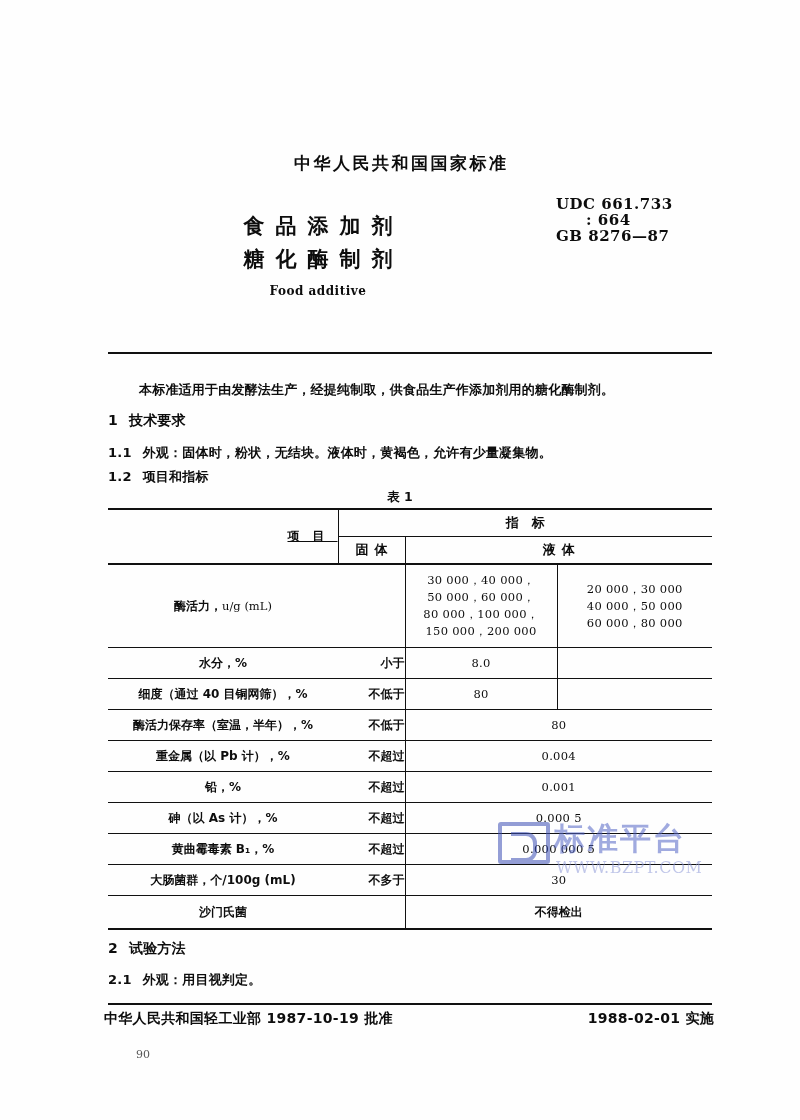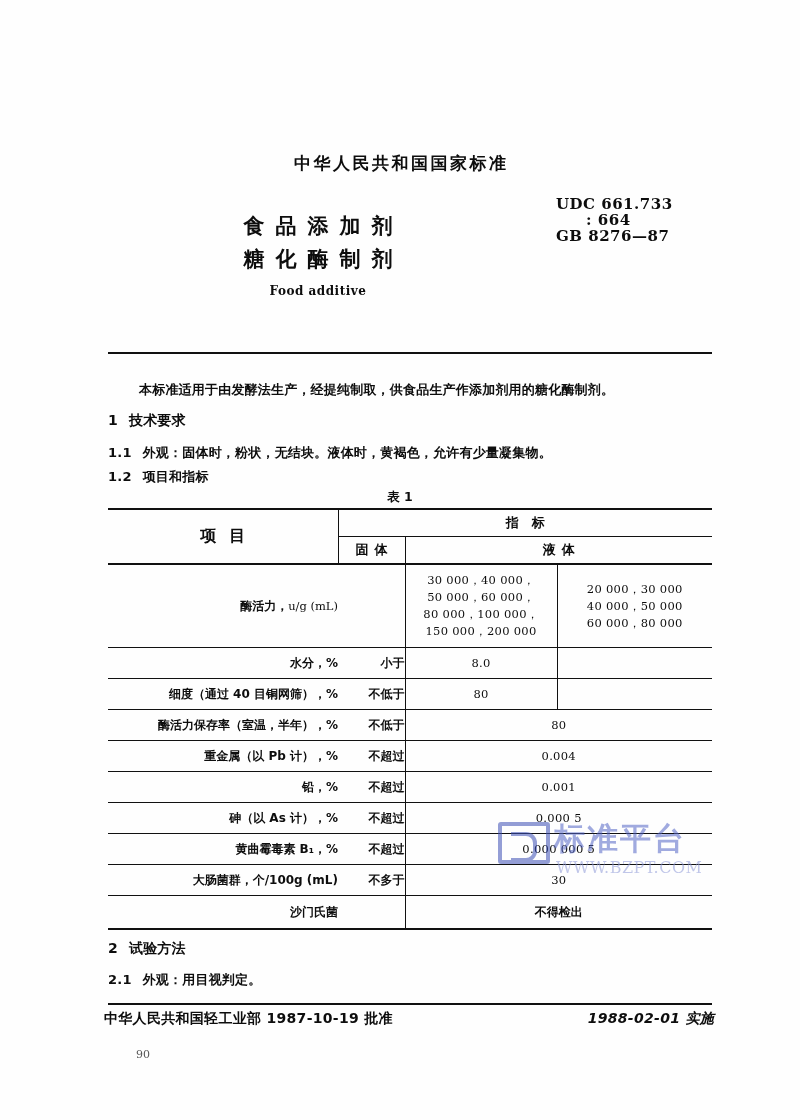--- a/index.html
+++ b/index.html
@@ -130,34 +130,35 @@
   .t-bot2   { border-bottom: 2px solid #111 !important; }
   .v-left   { border-left: 1.5px solid #111 !important; }
 
   .col-item  { width: 230px; }
   .col-qual  { width: 67px; }
   .col-solid { width: 152px; }
   .col-liq   { width: 155px; }
 
   .cell-item {
     padding-left: 10px;
-    text-align: right;
+    text-align: center;
     margin-left: 48px;
   }
   .cell-qual {
     padding-right: 8px;
     text-align: right;
   }
   .cell-ctr  { text-align: center; }
 
   .hdr-item {
-    text-align: center;
+    text-align: right;
     letter-spacing: 13px;
     text-indent: 13px;
-    font-size: 16px;
+    font-size: 12px;
+    text-decoration: underline;
   }
   .hdr-index {
     text-align: center;
     letter-spacing: 13px;
     text-indent: 13px;
     font-size: 13px;
   }
   .hdr-state {
     text-align: center;
     letter-spacing: 6px;
@@ -198,21 +199,20 @@
     white-space: nowrap;
   }
   .foot-right {
     position: absolute;
     right: 86px;
     top: 1010px;
     font-size: 14px;
     font-weight: bold;
     letter-spacing: 0.3px;
     white-space: nowrap;
-    font-style: italic;
   }
   .page-num {
     position: absolute;
     left: 136px;
     top: 1048px;
     font-family: "DejaVu Serif", "Liberation Serif", serif;
     font-size: 11px;
     color: #555;
   }
 

